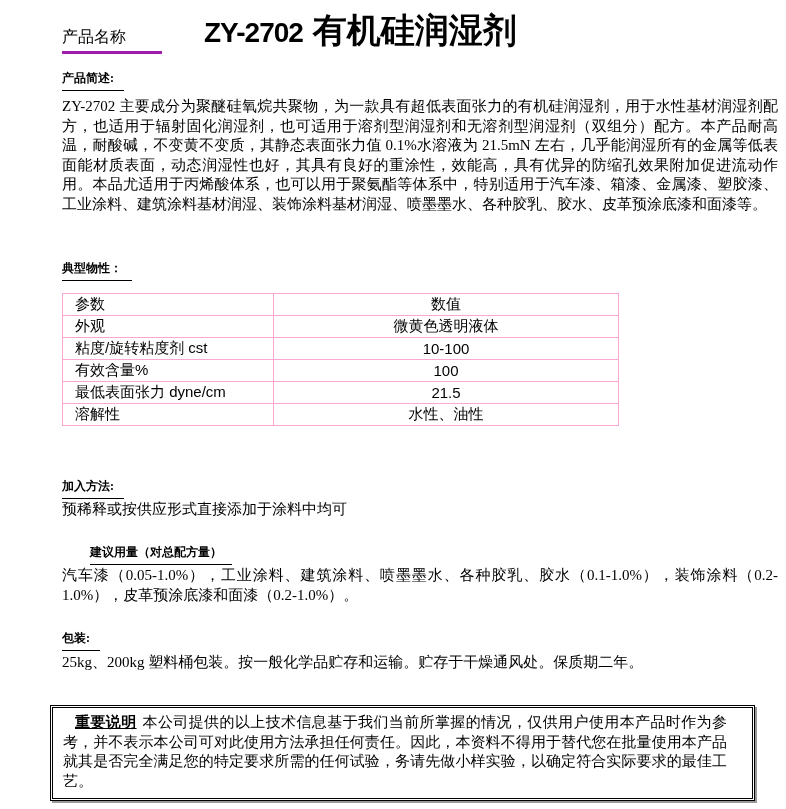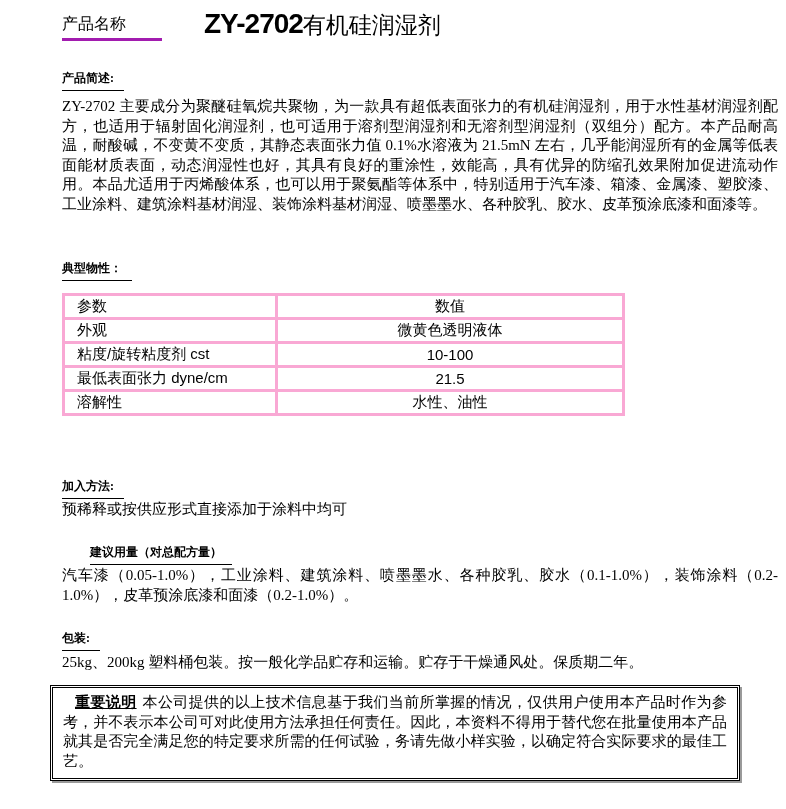--- a/index.html
+++ b/index.html
@@ -18,21 +18,21 @@
     font-size:16px;line-height:22px;
     border-bottom:3px solid #a21caf;
     padding:0 36px 3px 0;
   }
   .product-title{margin-left:42px;display:flex;align-items:baseline;}
   .product-code{
     font-family:"Liberation Sans",sans-serif;
     font-weight:900;font-size:28px;letter-spacing:-1px;
   }
   .product-cn{
-    font-weight:normal;font-size:23px;
+    font-weight:bold;font-size:34px;margin-left:10px;
   }
 
   
   .sec-heading{
     position:absolute;left:62px;
     font-size:12px;font-weight:bold;line-height:20px;
     border-bottom:1px solid #000;
     padding:0 10px 2px 0;
     white-space:nowrap;
   }
@@ -45,37 +45,37 @@
   }
 
   
   .prop-table{
     position:absolute;left:62px;top:293px;
     border-collapse:collapse;
     font-family:"Liberation Sans",sans-serif;
     font-size:15px;
   }
   .prop-table td{
-    border:3px solid #f9a8d4;
+    border:1px solid #f9a8d4;
     height:21px;
     padding:0 12px;
     vertical-align:middle;
     background:#fff;
   }
   .prop-table td.c1{width:186px;}
   .prop-table td.c2{width:320px;text-align:center;}
 
   
   .notice-box{
-    position:absolute;left:50px;top:685px;
+    position:absolute;left:50px;top:705px;
     width:664px;
     border:3px double #000;
     box-shadow:2px 2px 0 #9a9a9a;
     background:#fff;
-    padding:5px 10px 7px 10px;
+    padding:5px 25px 7px 10px;
   }
   .notice-text{
     font-size:15px;line-height:19.5px;text-align:justify;
     text-indent:12px;margin:0;
   }
   .notice-label{
     font-weight:bold;text-decoration:underline;
     padding-right:6px;
   }
 </style>
@@ -105,20 +105,24 @@
       </tr>
       <tr>
         <td class="c1">外观</td>
         <td class="c2">微黄色透明液体</td>
       </tr>
       <tr>
         <td class="c1">粘度/旋转粘度剂 cst</td>
         <td class="c2">10-100</td>
       </tr>
       <tr>
+        <td class="c1">有效含量%</td>
+        <td class="c2">100</td>
+      </tr>
+      <tr>
         <td class="c1">最低表面张力 dyne/cm</td>
         <td class="c2">21.5</td>
       </tr>
       <tr>
         <td class="c1">溶解性</td>
         <td class="c2">水性、油性</td>
       </tr>
     </tbody>
   </table>
 

